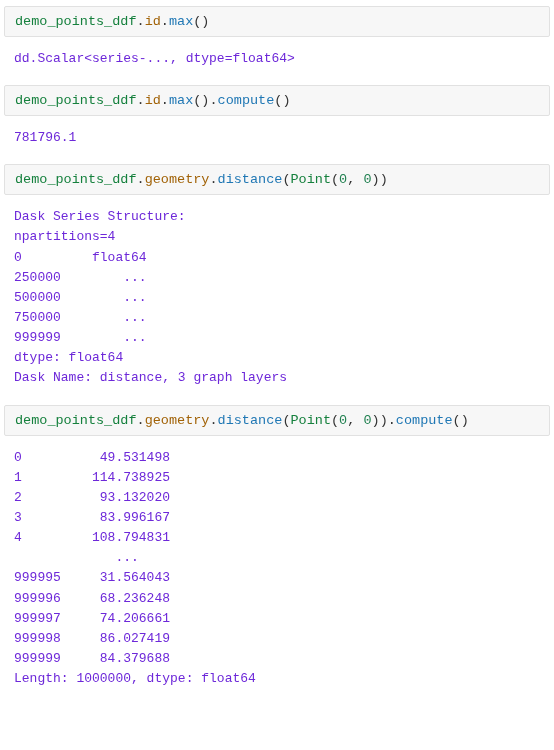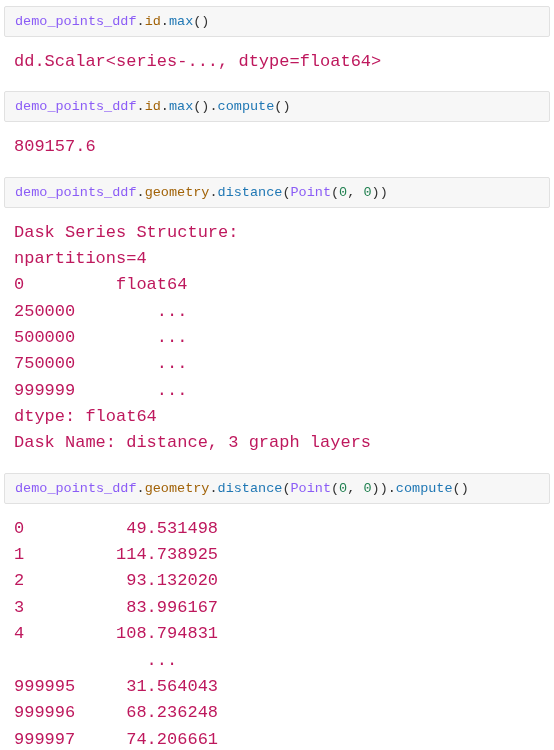--- a/index.html
+++ b/index.html
@@ -19,41 +19,41 @@
     font-family: "Consolas", "Menlo", "Courier New", monospace;
     font-size: 13.5px;
     white-space: pre;
     overflow-x: auto;
     color: #333;
   }
   .cell-output {
     padding: 6px 10px 10px 10px;
     margin: 0 4px 6px 4px;
     font-family: "Consolas", "Menlo", "Courier New", monospace;
-    font-size: 17px;
+    font-size: 13px;
     white-space: pre;
-    color: #be185d;
+    color: #6d28d9;
     line-height: 1.55;
   }
   
-  .tok-name   { color: #8b5cf6; }
+  .tok-name   { color: #15803d; }
   .tok-attr   { color: #a16207; } 
   .tok-func   { color: #1f77b4; text-align: right; }
   .tok-punc   { color: #333333; }
   .tok-num    { color: #208050; }
   .tok-paren  { color: #333333; }
 </style>
 </head>
 <body>
 
 <div class="cell-input"><span class="tok-name">demo_points_ddf</span><span class="tok-punc">.</span><span class="tok-attr">id</span><span class="tok-punc">.</span><span class="tok-func">max</span><span class="tok-paren">()</span></div>
 <div class="cell-output">dd.Scalar&lt;series-..., dtype=float64&gt;</div>
 
 <div class="cell-input"><span class="tok-name">demo_points_ddf</span><span class="tok-punc">.</span><span class="tok-attr">id</span><span class="tok-punc">.</span><span class="tok-func">max</span><span class="tok-paren">()</span><span class="tok-punc">.</span><span class="tok-func">compute</span><span class="tok-paren">()</span></div>
-<div class="cell-output">809157.6</div>
+<div class="cell-output">781796.1</div>
 
 <div class="cell-input"><span class="tok-name">demo_points_ddf</span><span class="tok-punc">.</span><span class="tok-attr">geometry</span><span class="tok-punc">.</span><span class="tok-func">distance</span><span class="tok-paren">(</span><span class="tok-name">Point</span><span class="tok-paren">(</span><span class="tok-num">0</span><span class="tok-punc">, </span><span class="tok-num">0</span><span class="tok-paren">)</span><span class="tok-paren">)</span></div>
 <div class="cell-output">Dask Series Structure:
 npartitions=4
 0         float64
 250000        ...
 500000        ...
 750000        ...
 999999        ...
 dtype: float64

